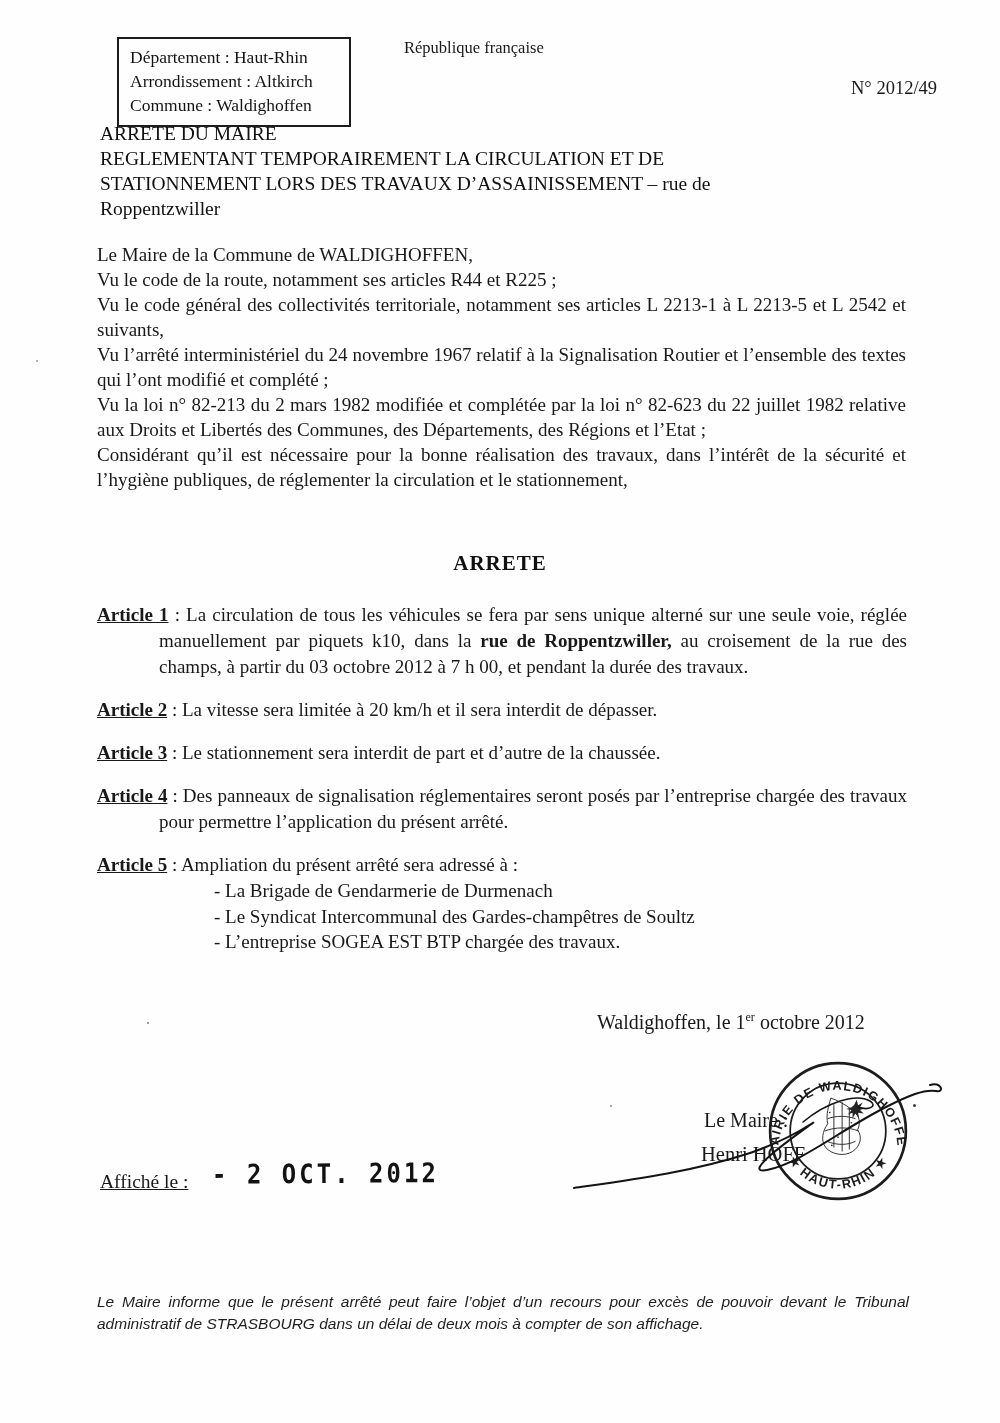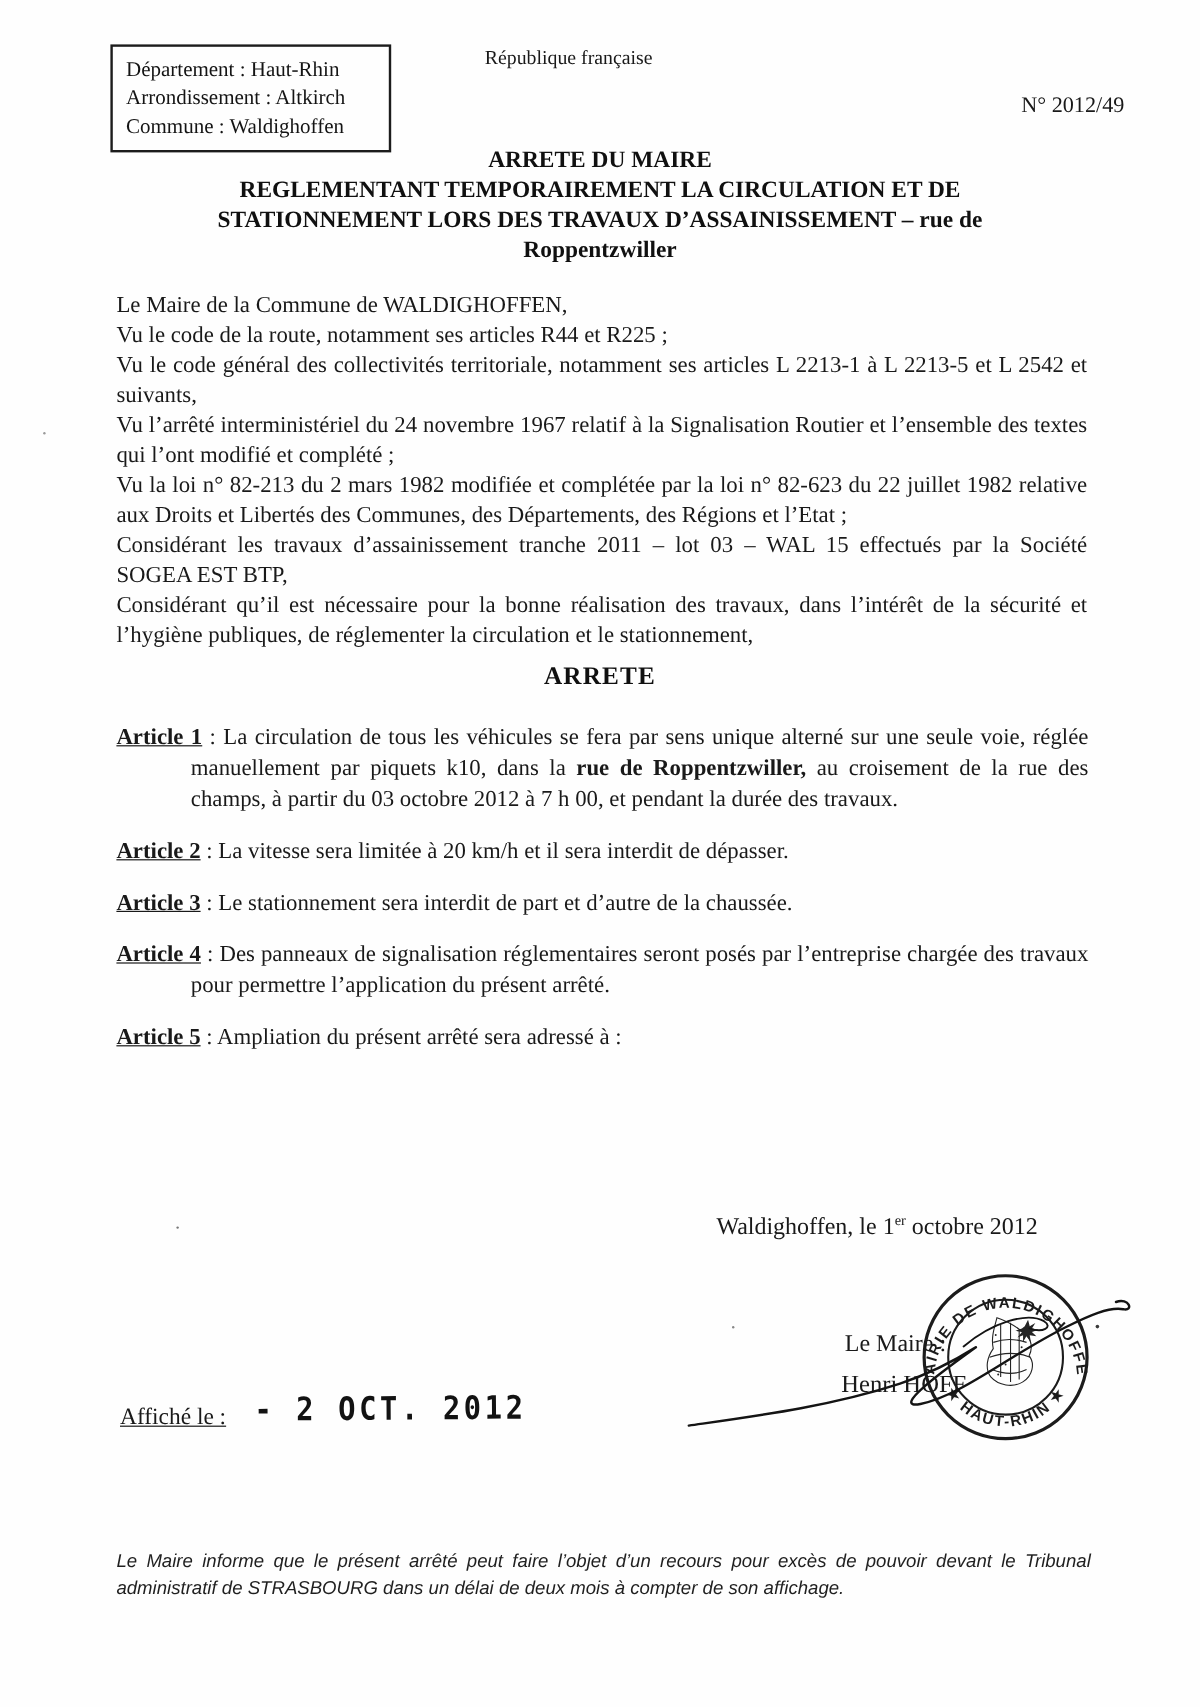--- a/index.html
+++ b/index.html
@@ -4,30 +4,30 @@
 <style>
   * { margin:0; padding:0; box-sizing:border-box; }
   html,body { background:#ffffff; }
   body { font-family:"Liberation Serif", serif; color:#191919; }
   .page {
     position:relative; width:1000px; height:1423px; margin:0 auto;
     background:#fefefe; overflow:hidden;
   }
   
   .header-box {
-    position:absolute; left:92px; top:37px; width:234px;
+    position:absolute; left:117px; top:37px; width:234px;
     border:2px solid #1c1c1c; padding:6px 8px 8px 11px;
     font-size:17.5px; line-height:24px; color:#141414;
   }
   .republique { position:absolute; left:404px; top:38px; font-size:16.5px; }
   .doc-number { position:absolute; left:851px; top:78px; font-size:18.5px; }
   
   .title {
     position:absolute; left:100px; top:121px; width:800px;
-    text-align:center; font-weight:bold; font-size:19.5px; line-height:25px;
+    text-align:left; font-weight:normal; font-size:19.5px; line-height:25px;
     color:#101010;
   }
   
   .preamble {
     position:absolute; left:97px; top:242px; width:809px;
     font-size:19px; line-height:25px; text-align:justify;
   }
   .preamble p { margin:0; }
   
   .arrete-heading {
@@ -91,21 +91,20 @@
     <div>STATIONNEMENT LORS DES TRAVAUX D’ASSAINISSEMENT – rue de</div>
     <div>Roppentzwiller</div>
   </div>
 
   <div class="preamble">
     <p>Le Maire de la Commune de WALDIGHOFFEN,</p>
     <p>Vu le code de la route, notamment ses articles R44 et R225 ;</p>
     <p>Vu le code général des collectivités territoriale, notamment ses articles L 2213-1 à L 2213-5 et L 2542 et suivants,</p>
     <p>Vu l’arrêté interministériel du 24 novembre 1967 relatif à la Signalisation Routier et l’ensemble des textes qui l’ont modifié et complété ;</p>
     <p>Vu la loi n° 82-213 du 2 mars 1982 modifiée et complétée par la loi n° 82-623 du 22 juillet 1982 relative aux Droits et Libertés des Communes, des Départements, des Régions et l’Etat ;</p>
-    <p>Considérant les travaux d’assainissement tranche 2011 – lot 03 – WAL 15 effectués par la Société SOGEA EST BTP,</p>
     <p>Considérant qu’il est nécessaire pour la bonne réalisation des travaux, dans l’intérêt de la sécurité et l’hygiène publiques, de réglementer la circulation et le stationnement,</p>
   </div>
 
   <div class="arrete-heading">ARRETE</div>
 
   <div class="articles">
 
     <div class="article">
       <span class="art-label">Article 1</span><span> : </span><span>La circulation de tous les véhicules se fera par sens unique alterné sur une seule voie, réglée manuellement par piquets k10, dans la </span><strong>rue de Roppentzwiller,</strong><span> au croisement de la rue des champs, à partir du 03 octobre 2012 à 7 h 00, et pendant la durée des travaux.</span>
     </div>
@@ -117,20 +116,25 @@
     <div class="article">
       <span class="art-label">Article 3</span><span> : </span><span>Le stationnement sera interdit de part et d’autre de la chaussée.</span>
     </div>
 
     <div class="article">
       <span class="art-label">Article 4</span><span> : </span><span>Des panneaux de signalisation réglementaires seront posés par l’entreprise chargée des travaux pour permettre l’application du présent arrêté.</span>
     </div>
 
     <div class="article">
       <span class="art-label">Article 5</span><span> : </span><span>Ampliation du présent arrêté sera adressé à :</span>
+      <div class="art5-items" style="text-indent:0;">
+        <div>- La Brigade de Gendarmerie de Durmenach</div>
+        <div>- Le Syndicat Intercommunal des Gardes-champêtres de Soultz</div>
+        <div>- L’entreprise SOGEA EST BTP chargée des travaux.</div>
+      </div>
     </div>
 
   </div>
 
   <div class="dateline">
     <span>Waldighoffen, le 1</span><sup>er</sup><span> octobre 2012</span>
   </div>
 
   <div class="le-maire">Le Maire :</div>
   <div class="mayor-name">Henri HOFF</div>

